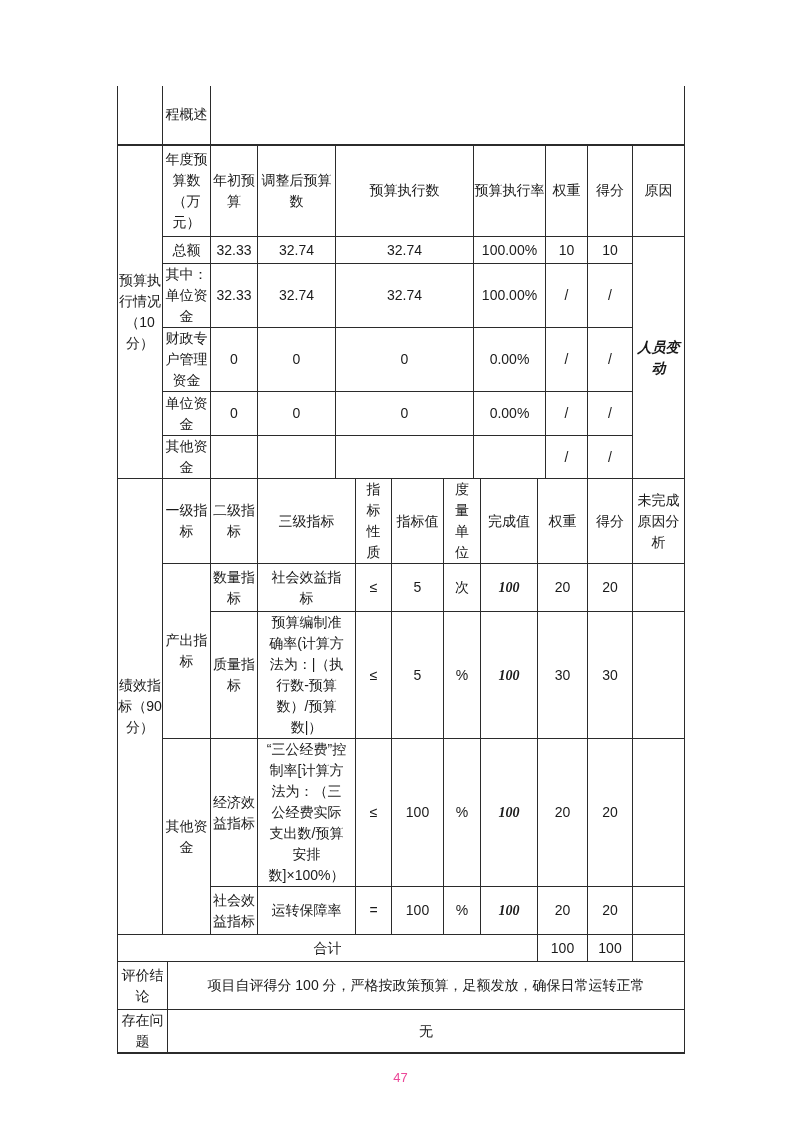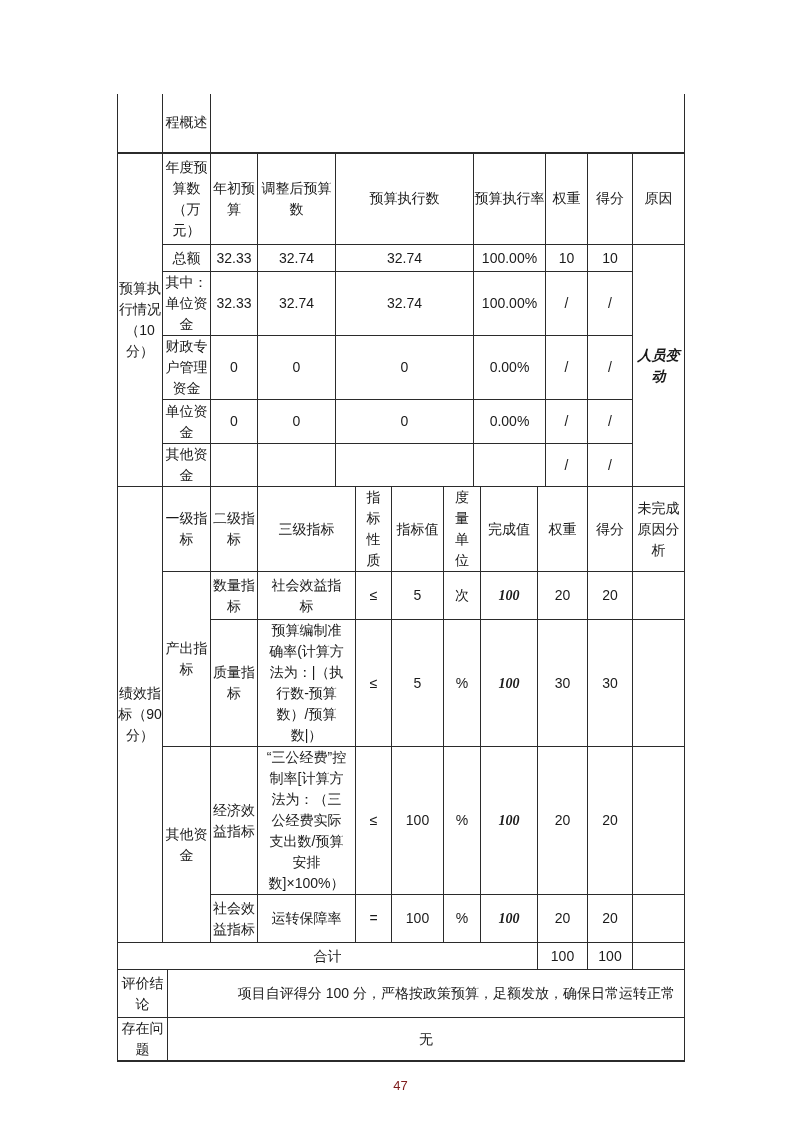--- a/index.html
+++ b/index.html
@@ -1,37 +1,37 @@
 <!DOCTYPE html>
 <html><head>
 <meta charset="utf-8">
 <style>
   html,body { margin:0; padding:0; }
   body {
     width:793px; height:1122px; position:relative;
     background:#ffffff; color:#1a1a1a;
     font-family:"Liberation Sans", sans-serif;
   }
-  .sheet { position:absolute; left:117px; top:94px; width:567px; }
+  .sheet { position:absolute; left:117px; top:86px; width:567px; }
   table { border-collapse:collapse; table-layout:fixed; width:567px; }
   table + table { margin-top:-1px; }
   td {
     border:1px solid #2b2b2b; text-align:center; vertical-align:middle;
     font-size:14px; line-height:21px; padding:0 2px; overflow:hidden;
     word-break:normal; overflow-wrap:anywhere;
   }
   .lbl { padding:0; }
   .p8 { padding:0 8px; }
-  .left { text-align:right; padding:0 9px; }
+  .left { text-align:center; padding:0 9px; }
   .ital { font-style:italic; font-weight:bold; font-family:"Liberation Serif", serif; }
   .stack { display:inline-block; width:15px; line-height:21px; }
   .frag td { border-top:none; }
   .s1 tr:first-child td { border-top-width:2px; }
   .s3 tr:last-child td { border-bottom-width:2px; }
-  .pagenum { margin-top:16px; text-align:center; font-size:13px; color:#7f1d1d; }
+  .pagenum { margin-top:16px; text-align:center; font-size:13px; color:#ec4899; }
 </style>
 </head>
 <body>
 
 <div class="sheet">
 
   <table class="frag">
     <colgroup>
         <col style="width:45px">
         <col style="width:48px">

